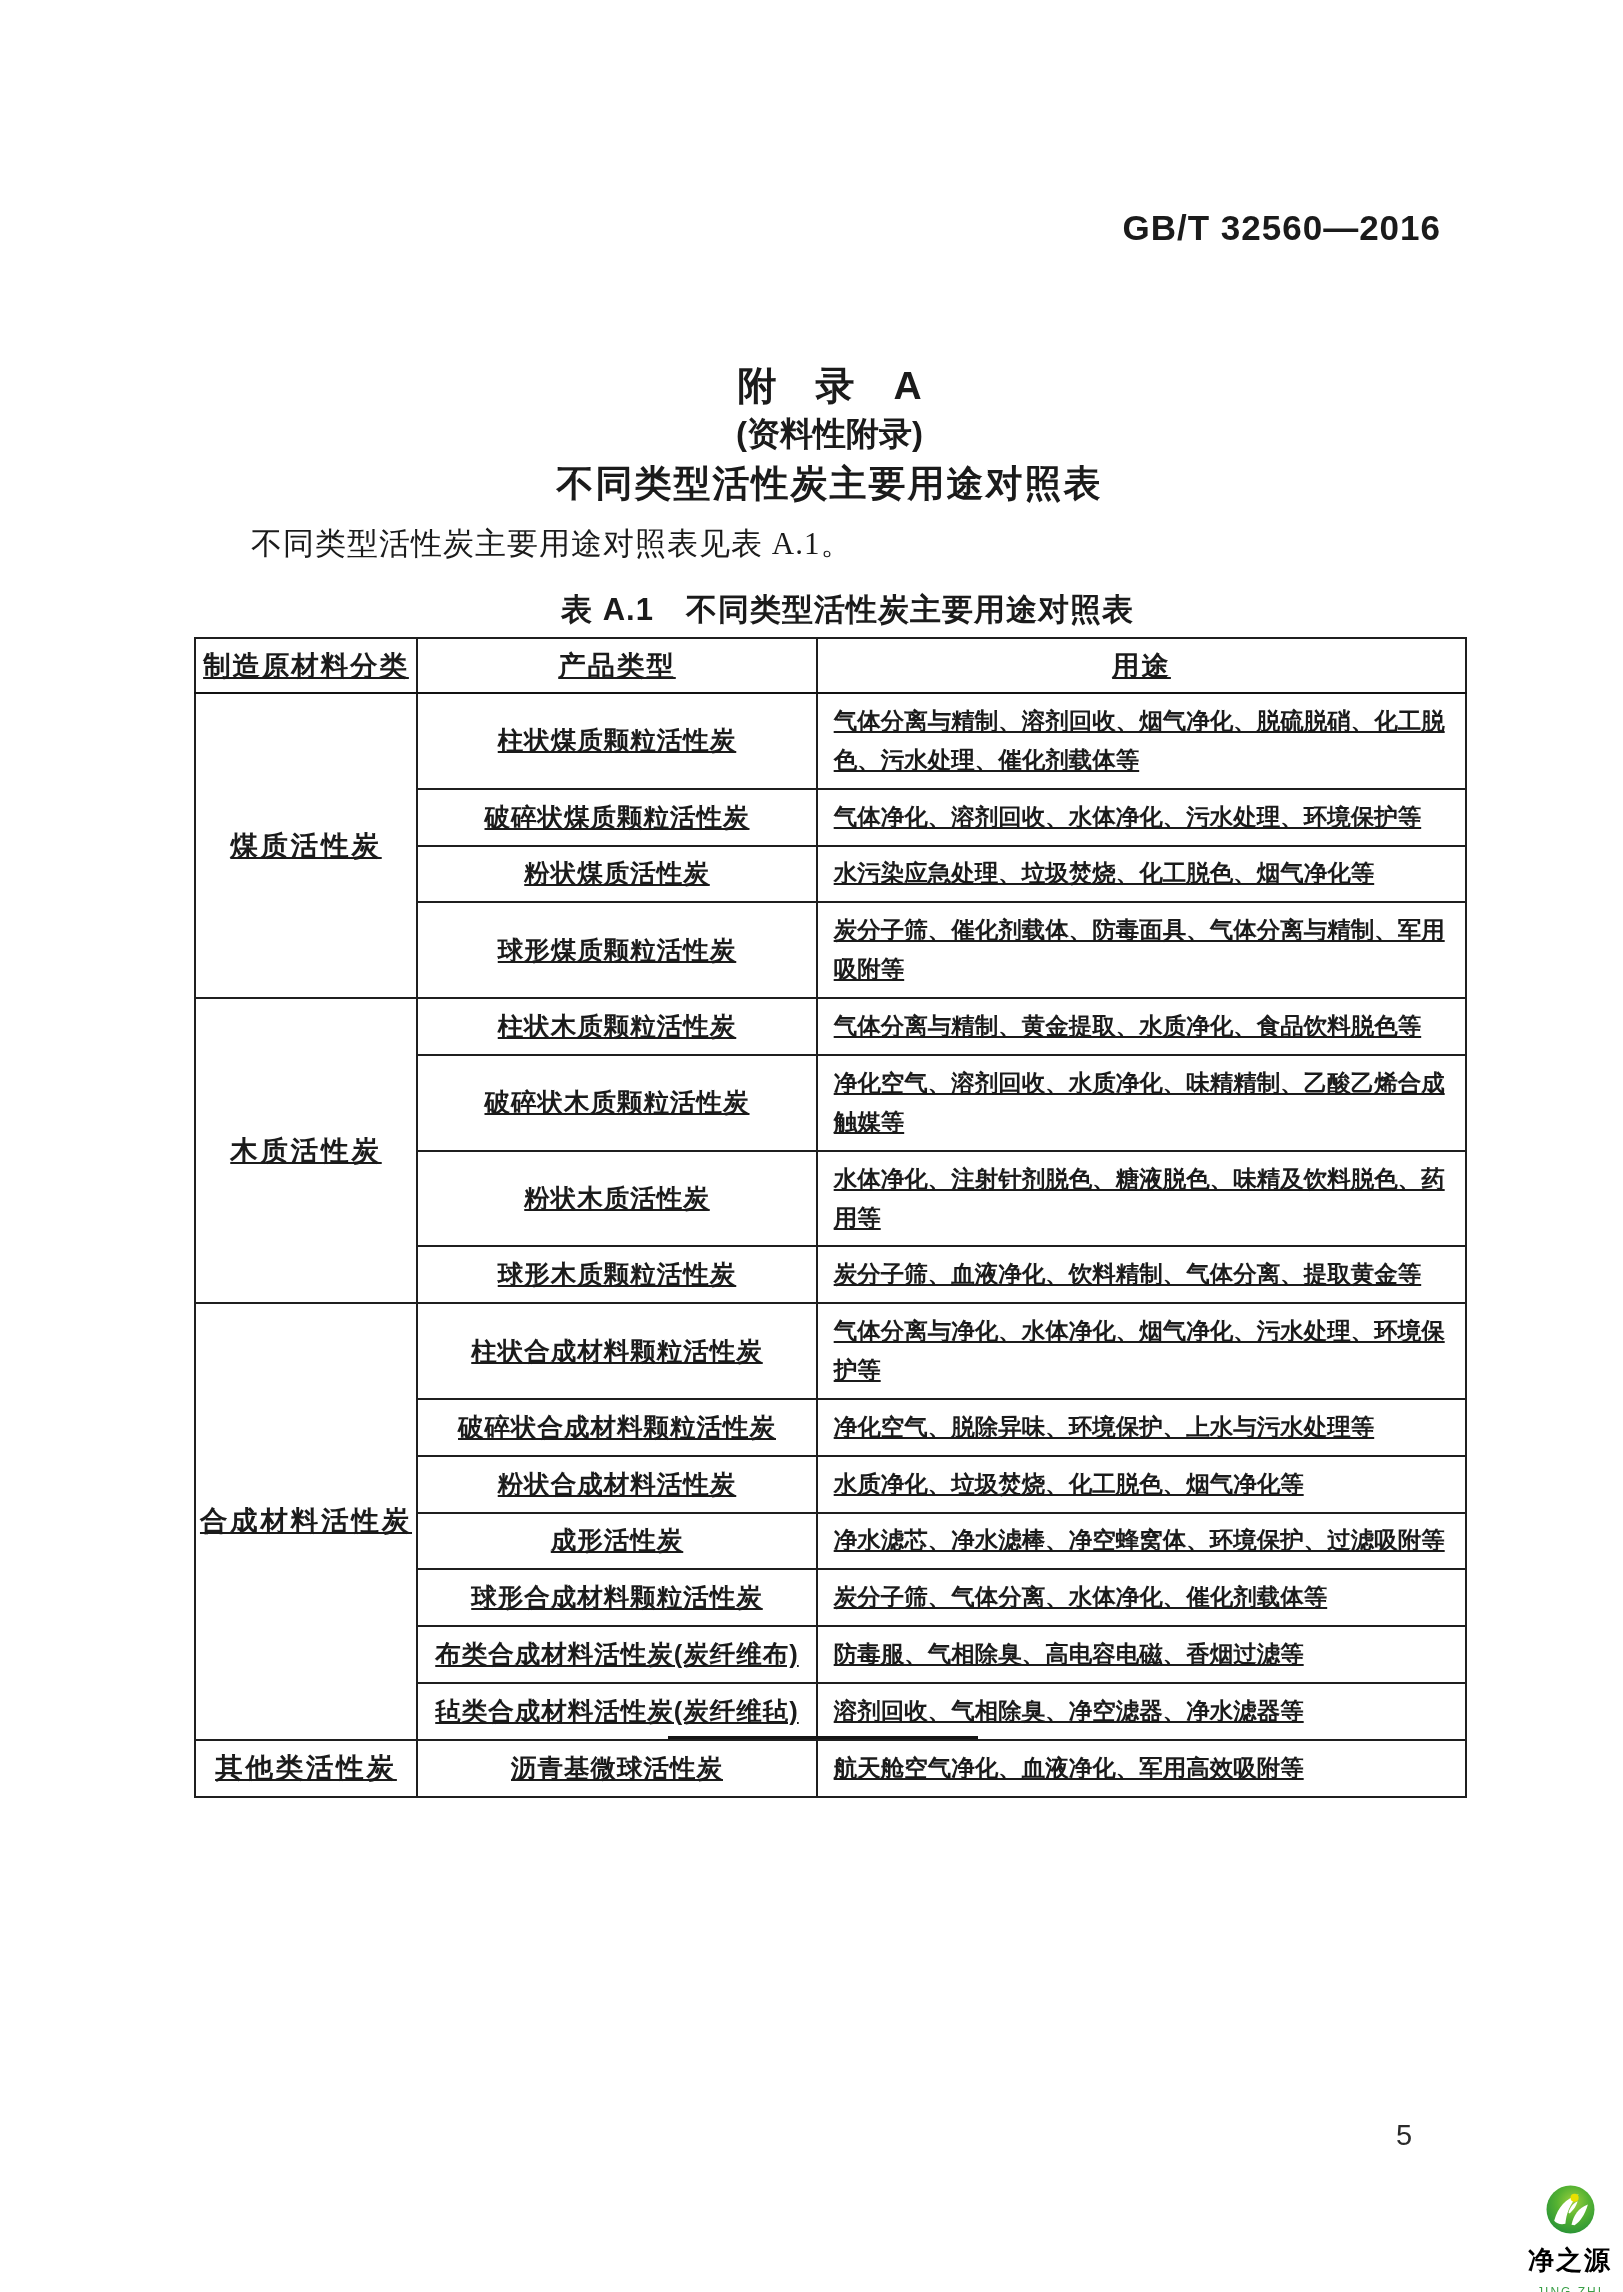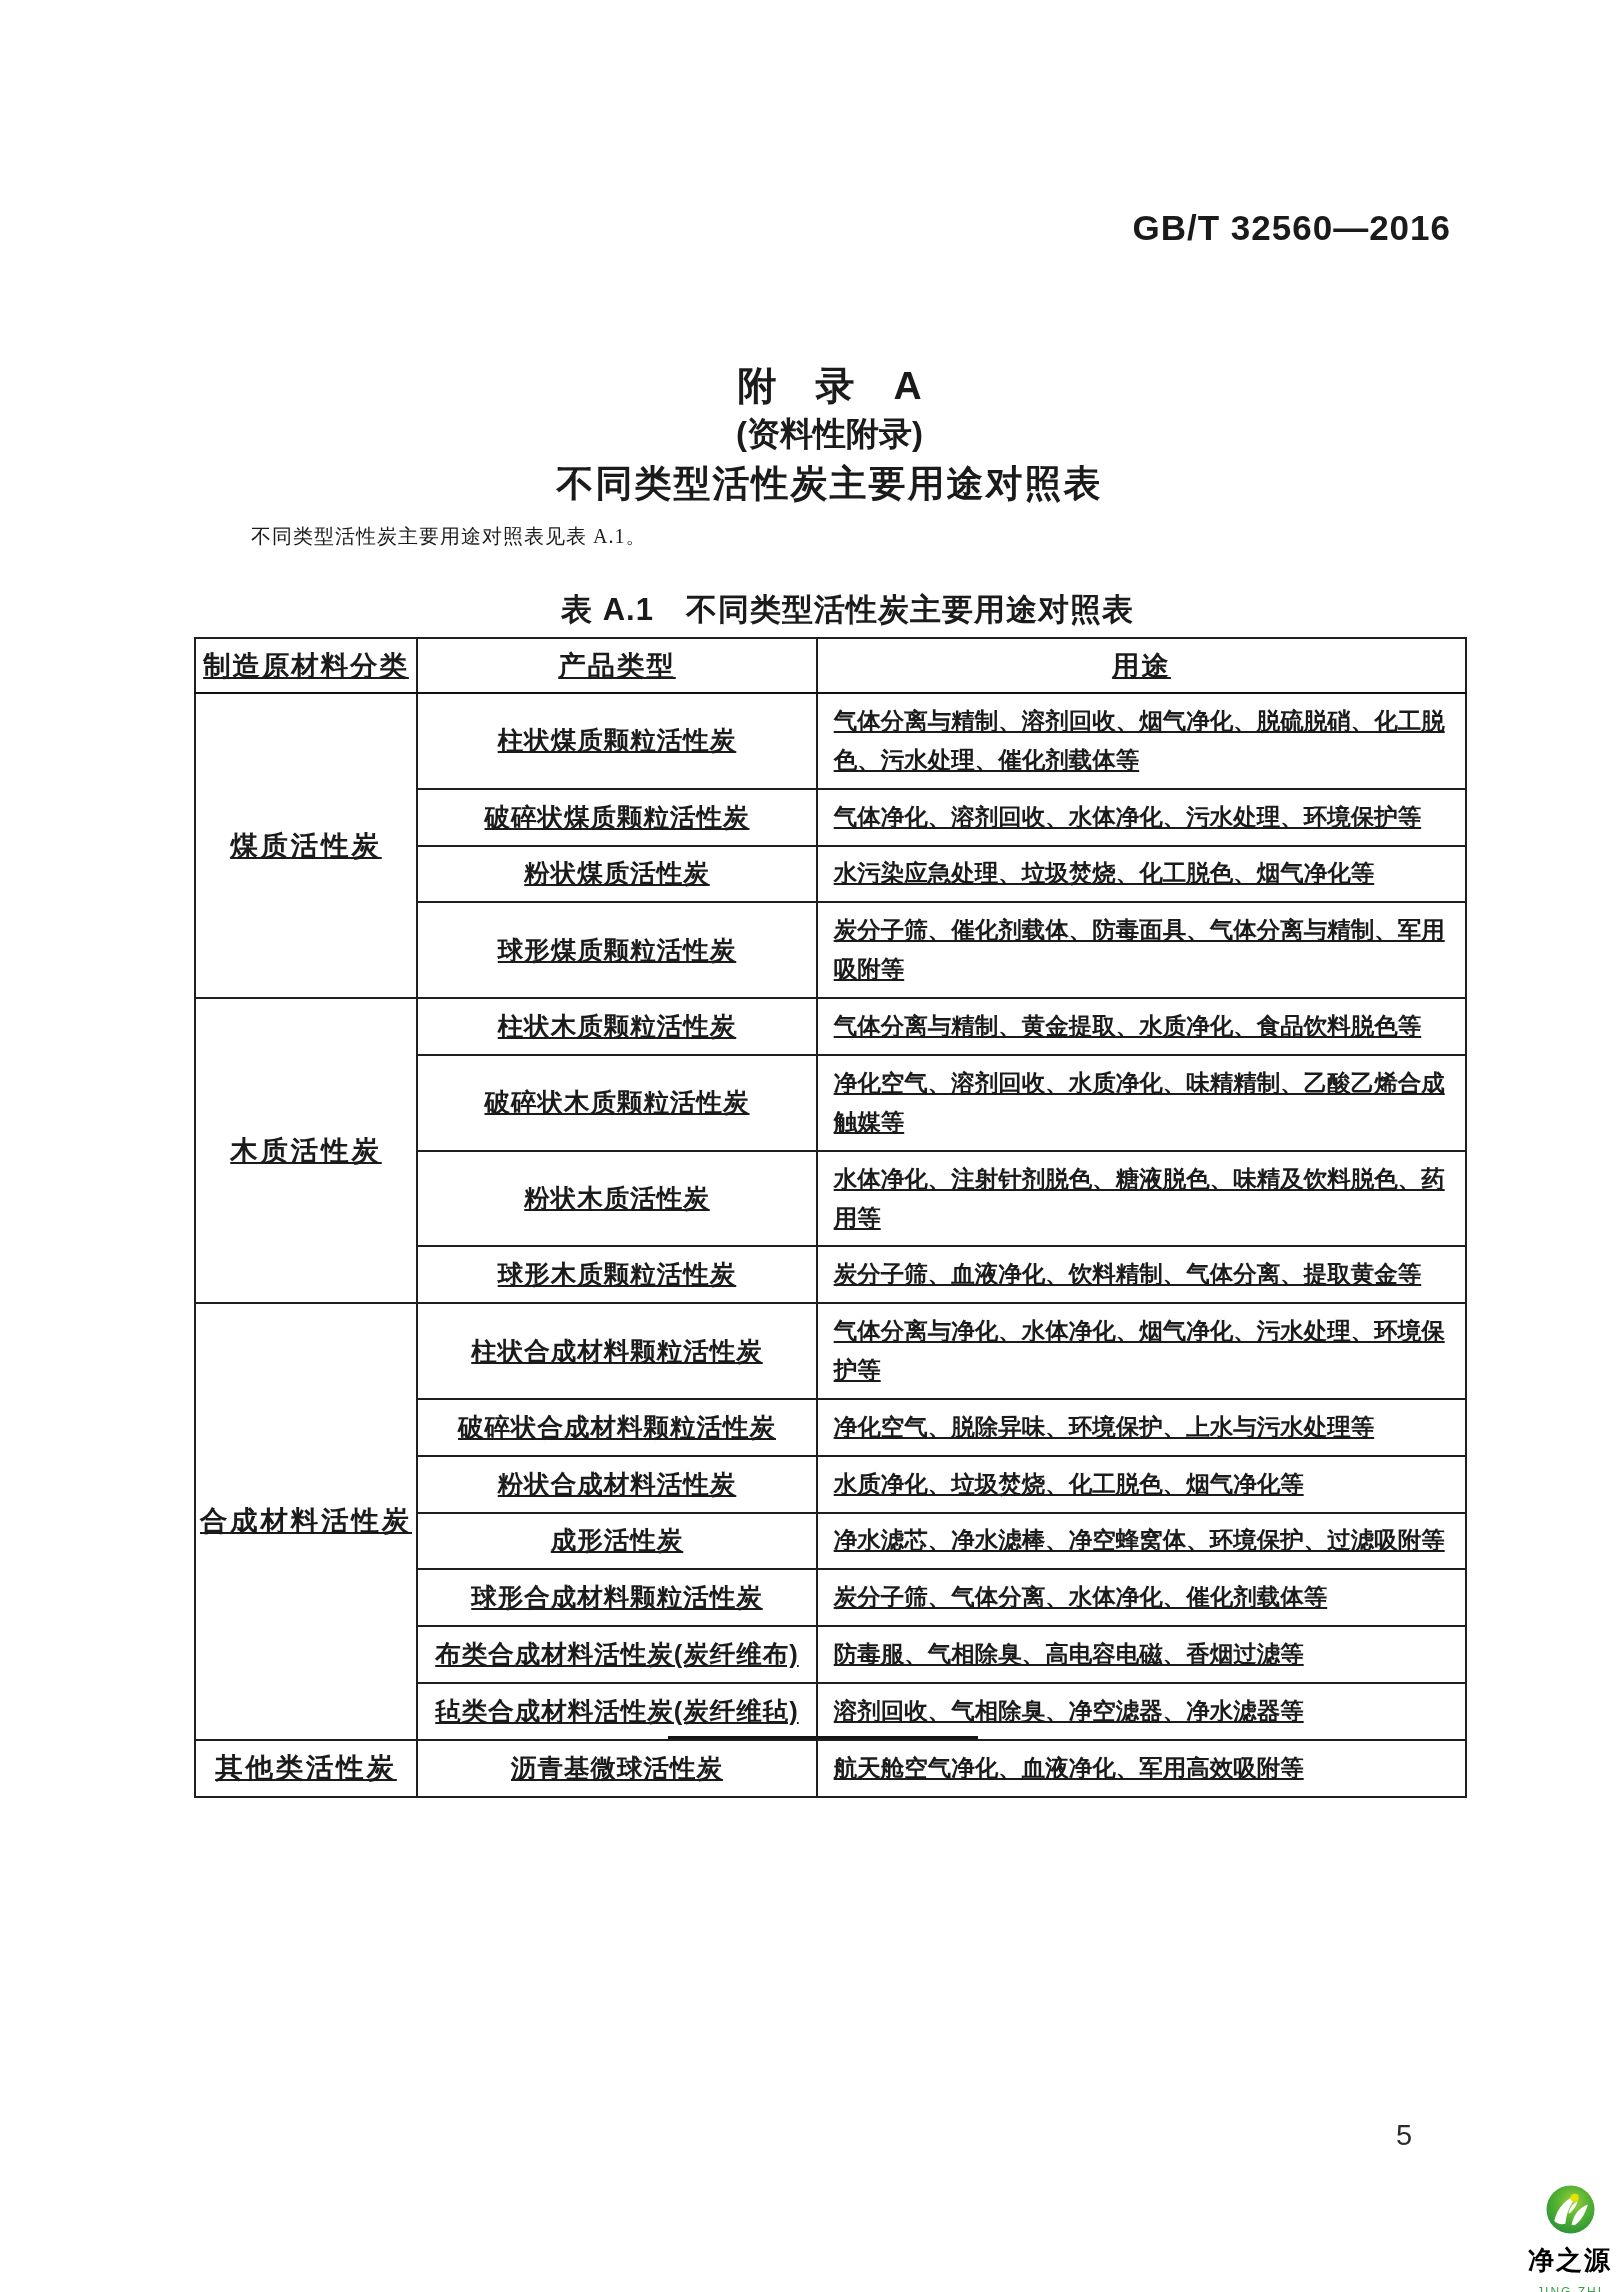--- a/index.html
+++ b/index.html
@@ -6,31 +6,31 @@
   .page{
     position:relative;
     width:1623px;height:2293px;
     margin:0 auto;
     background:#ffffff;
     font-family:"Liberation Sans", sans-serif;
     color:#1b1b1b;
     overflow:hidden;
   }
   .doc-number{
-    position:absolute;top:208px;right:172px;
+    position:absolute;top:208px;right:182px;
     font-size:35px;font-weight:bold;letter-spacing:1px;
   }
   .title-block{position:absolute;left:194px;top:0;width:1271px;text-align:center;}
   .appendix-title{position:absolute;left:0;top:359px;width:100%;font-size:39px;font-weight:bold;}
   .appendix-subtitle{position:absolute;left:0;top:412px;width:100%;font-size:33px;font-weight:bold;}
   .appendix-heading{position:absolute;left:0;top:459px;width:100%;font-size:37px;font-weight:bold;letter-spacing:2px;}
   .intro{
     position:absolute;left:251px;top:523px;
     font-family:"Liberation Serif", serif;
-    font-size:20px;letter-spacing:1px;
+    font-size:31px;letter-spacing:1px;
   }
   .table-caption{position:absolute;left:18px;top:589px;width:100%;font-size:31px;font-weight:bold;letter-spacing:1px;}
   .usage-table{
     position:absolute;left:194px;top:637px;
     width:1271px;
     border-collapse:collapse;
     table-layout:fixed;
     background:#fff;
     text-decoration:underline;
   }

